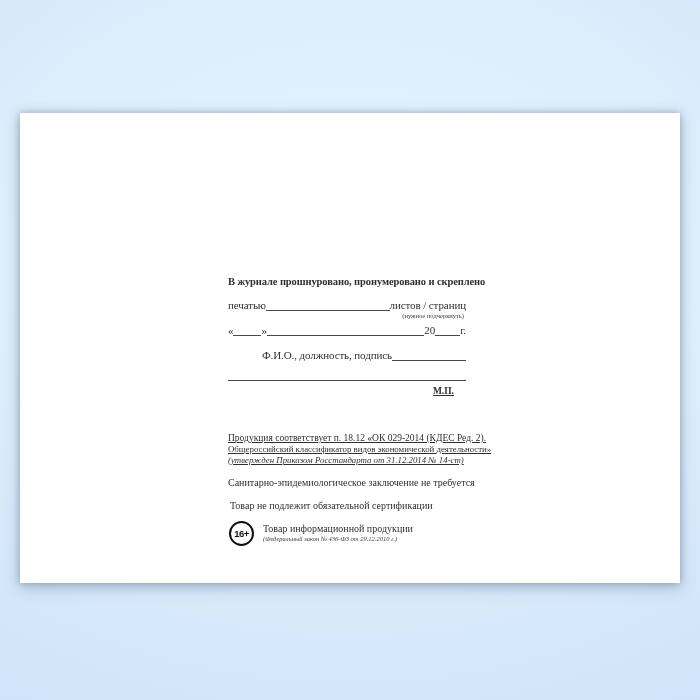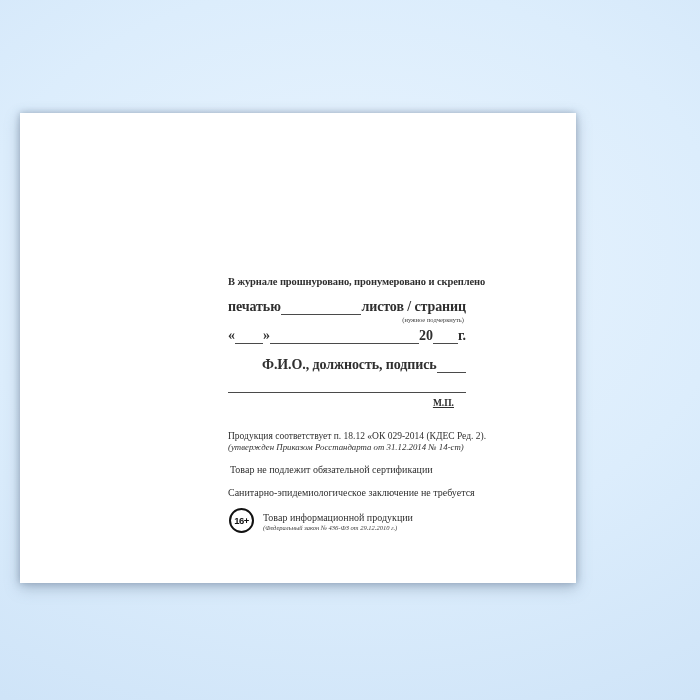--- a/index.html
+++ b/index.html
@@ -6,33 +6,33 @@
   html,body { width:700px; height:700px; }
   body {
     font-family:"Liberation Serif", serif;
     width:700px; height:700px; overflow:hidden;
   }
   .scene {
     position:relative; width:700px; height:700px;
     background:radial-gradient(ellipse 120% 90% at 50% 38%, #e9f4fe 0%, #dcedfc 45%, #cfe4f8 80%, #c8dff5 100%);
   }
   .page {
-    position:absolute; left:20px; top:113px; width:556px; height:470px;
+    position:absolute; left:20px; top:113px; width:660px; height:470px;
     background:#ffffff;
     box-shadow:0 0 7px rgba(105,125,150,0.55), 0 5px 14px rgba(105,125,150,0.40);
   }
   .doc-text {
     position:absolute; left:208px; top:163px; width:238px;
     color:#2f2f2f;
   }
   .l1 {
     font-size:10.5px; font-weight:bold; white-space:nowrap; letter-spacing:-0.1px;
   }
   .form-row {
-    display:flex; align-items:baseline; font-size:14px; font-weight:bold;
+    display:flex; align-items:baseline; font-size:11px; font-weight:normal;
     white-space:nowrap; letter-spacing:-0.1px;
   }
   .blank {
     display:inline-block; border-bottom:1px solid #4a4a4a; height:0.95em;
     align-self:flex-end;
   }
   .blank.grow { flex:1 1 auto; min-width:10px; }
   .blank.w28 { width:28px; }
   .blank.w25 { width:25px; }
   .row-seal { margin-top:12px; }
@@ -42,29 +42,29 @@
   }
   .row-date { margin-top:5px; }
   .row-fio  { margin-top:13px;margin-left:34px; }
   .rule-full {
     margin-top:19px; border-bottom:1px solid #4a4a4a; height:0; width:100%;
   }
   .row-mp {
     margin-top:5px; text-align:right; padding-right:12px;
     font-size:9.5px; font-weight:bold;text-decoration:underline;
   }
-  .compliance { margin-top:23px; white-space:nowrap; }
+  .compliance { margin-top:37px; white-space:nowrap;text-decoration:underline; }
   .compliance .c1 { font-size:9.5px; }
   .compliance .c2 { font-size:8.8px; margin-top:1px; }
   .compliance .c3 { font-size:8.8px; font-style:italic; margin-top:1px; }
   .stmt { font-size:10px; white-space:nowrap; }
   .stmt.s1 { margin-top:12px; }
   .stmt.s2 { margin-top:12px; padding-left:2px; }
   .stmt.s3 { margin-top:11px; padding-left:3px; }
-  .age-row { margin-top:10px; display:flex; align-items:center; }
+  .age-row { margin-top:10px; display:flex; align-items:flex-start; }
   .age-badge {
     flex:0 0 auto; width:25px; height:25px; border:2.2px solid #111;
     border-radius:50%; display:flex; align-items:center; justify-content:center;
     font-family:"Liberation Sans", sans-serif;
     font-size:9.5px; font-weight:bold; color:#111; letter-spacing:-0.5px;
     margin-left:1px;
   }
   .age-text { margin-left:9px; padding-top:2px; }
   .age-title { font-size:10px; white-space:nowrap; }
   .age-law { font-size:6.5px; font-style:italic; color:#3c3c3c; margin-top:1px; white-space:nowrap; }
@@ -99,25 +99,26 @@
         <span>Ф.И.О., должность, подпись</span>
         <span class="blank grow"></span>
       </div>
 
       <div class="rule-full"></div>
 
       <div class="row-mp">М.П.</div>
 
       <div class="compliance">
         <div class="c1">Продукция соответствует п. 18.12 «ОК 029-2014 (КДЕС Ред. 2).</div>
+        <div class="c2">Общероссийский классификатор видов экономической деятельности»</div>
         <div class="c3">(утвержден Приказом Росстандарта от 31.12.2014 № 14-ст)</div>
       </div>
 
+      <div class="stmt s1">Санитарно-эпидемиологическое заключение не требуется</div>
       <div class="stmt s2">Товар не подлежит обязательной сертификации</div>
-      <div class="stmt s1">Санитарно-эпидемиологическое заключение не требуется</div>
 
       <div class="age-row">
         <div class="age-badge">16+</div>
         <div class="age-text">
           <div class="age-title">Товар информационной продукции</div>
           <div class="age-law">(Федеральный закон № 436-ФЗ от 29.12.2010 г.)</div>
         </div>
       </div>
 
     </div>

